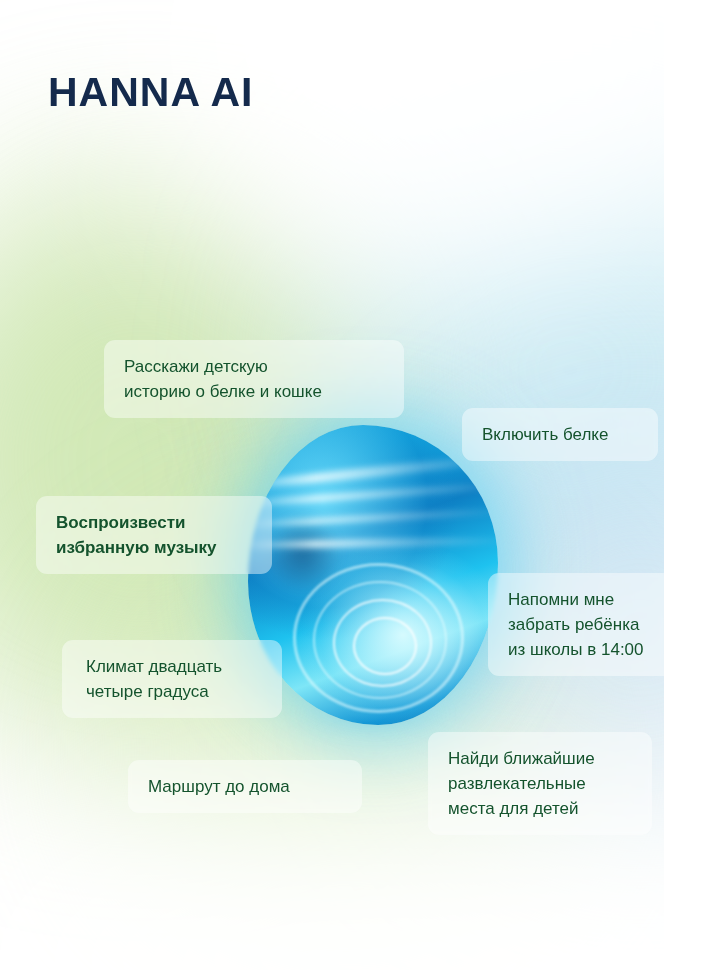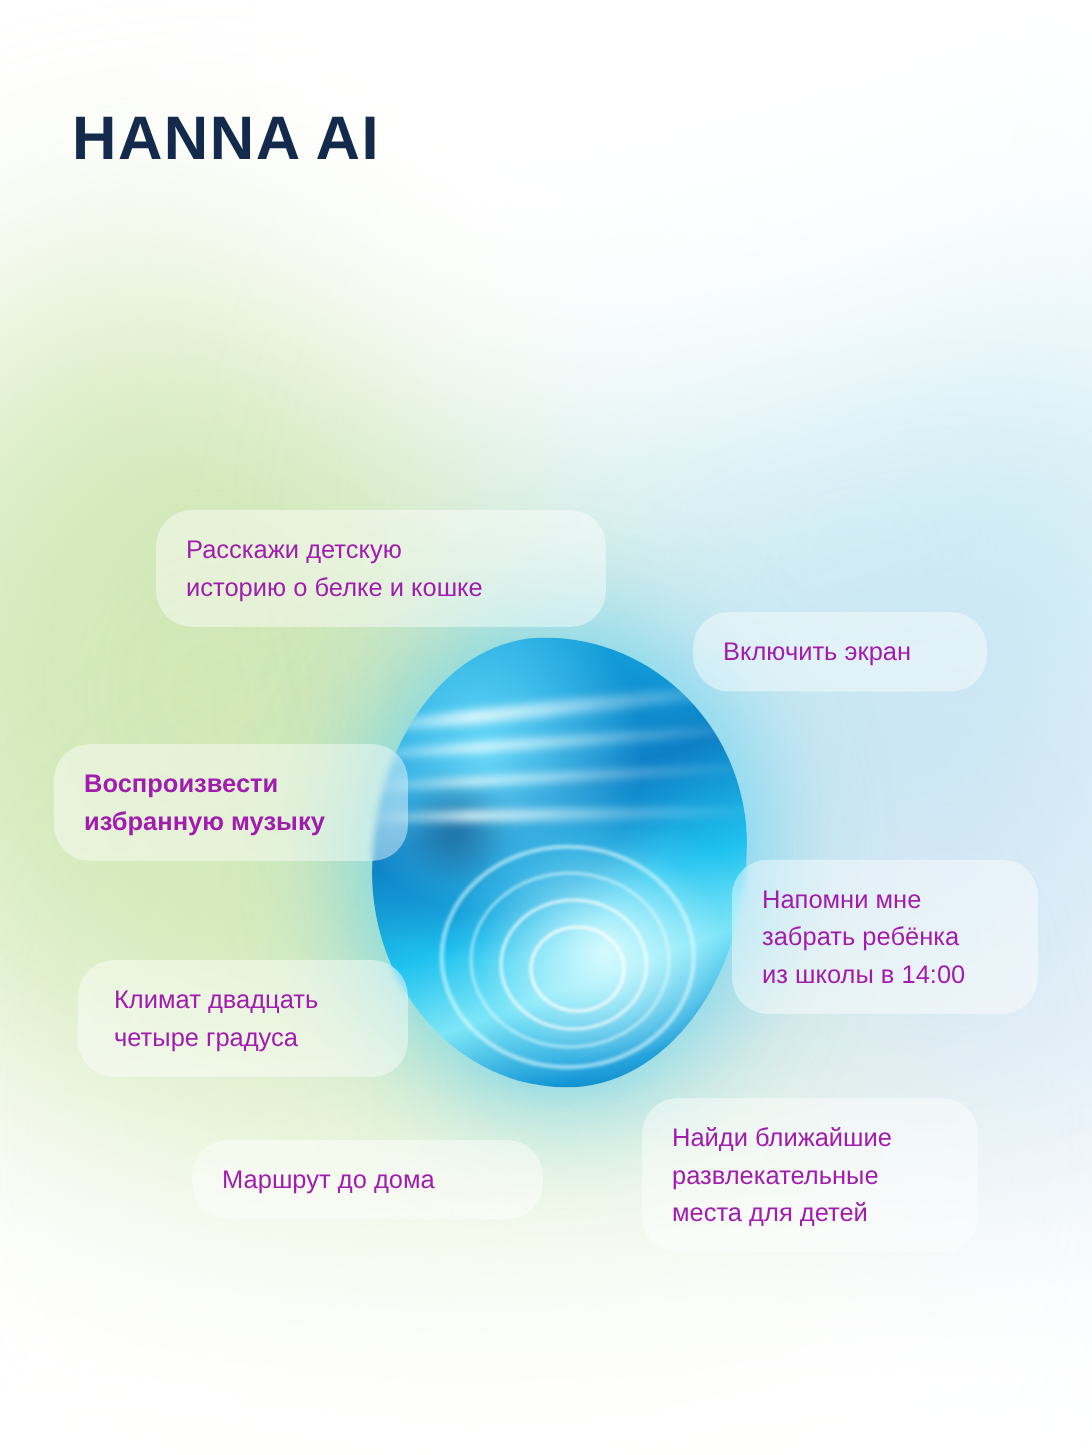--- a/index.html
+++ b/index.html
@@ -9,21 +9,21 @@
   body {
     width: 728px;
     height: 970px;
     overflow: hidden;
     font-family: "Liberation Sans", sans-serif;
     background: #ffffff;
   }
 
   .poster {
     position: relative;
-    width: 728px;
+    width: 664px;
     height: 970px;
     overflow: hidden;
     background: #fdfdfd;
   }
 
   
   .bg-base {
     position: absolute;
     inset: 0;
     background: #ffffff;
@@ -175,35 +175,35 @@
     border-radius: 50%;
     background: radial-gradient(closest-side, rgba(120, 200, 230, 0.40), rgba(255,255,255,0) 72%);
     filter: blur(10px);
   }
 
   
   .chip {
     position: absolute;
     z-index: 6;
     box-sizing: border-box;
-    border-radius: 24px;
+    border-radius: 11px;
     background: rgba(255, 255, 255, 0.44);
-    color: #a21caf;
+    color: #14532d;
     font-size: 17px;
     line-height: 25px;
     padding: 14px 20px;
     white-space: pre-line;
     backdrop-filter: blur(2px);
   }
 
   .chip-story   { left: 104px; top: 340px; width: 300px; }
   .chip-screen  { left: 462px; top: 408px; width: 196px; }
   .chip-music   { left: 36px;  top: 496px; width: 236px; font-weight: bold; }
   .chip-remind  { left: 488px; top: 553px; width: 204px; margin-top: 20px; }
-  .chip-climate { left: 52px;  top: 640px; width: 220px; padding-left: 24px; }
+  .chip-climate { left: 62px;  top: 640px; width: 220px; padding-left: 24px; }
   .chip-route   { left: 128px; top: 760px; width: 234px; }
   .chip-places  { left: 428px; top: 732px; width: 224px; }
 </style>
 </head>
 <body>
 
 <div class="poster">
 
   <div class="bg-base"></div>
   <div class="wash wash-pale"></div>
@@ -229,21 +229,21 @@
       <div class="orb-band b4"></div>
       <div class="orb-ripple r1"></div>
       <div class="orb-ripple r2"></div>
       <div class="orb-ripple r3"></div>
       <div class="orb-ripple r4"></div>
     </div>
   </div>
 
   <div class="chip chip-story">Расскажи детскую
 историю о белке и кошке</div>
-  <div class="chip chip-screen">Включить экран</div>
+  <div class="chip chip-screen">Включить белке</div>
   <div class="chip chip-music">Воспроизвести
 избранную музыку</div>
   <div class="chip chip-remind">Напомни мне
 забрать ребёнка
 из школы в 14:00</div>
   <div class="chip chip-climate">Климат двадцать
 четыре градуса</div>
   <div class="chip chip-places">Найди ближайшие
 развлекательные
 места для детей</div>

